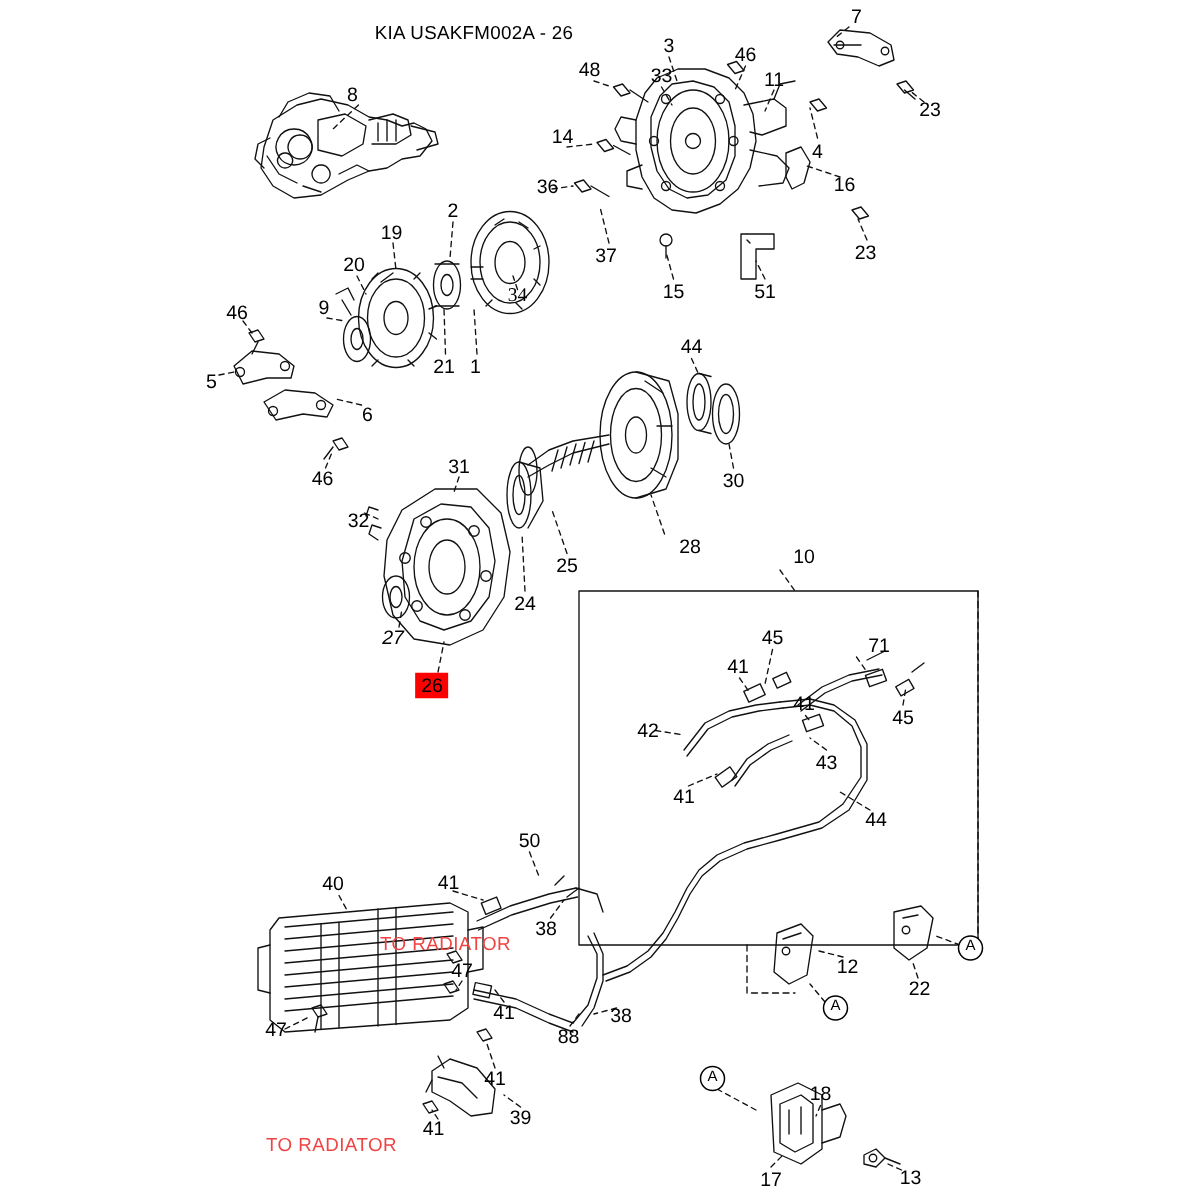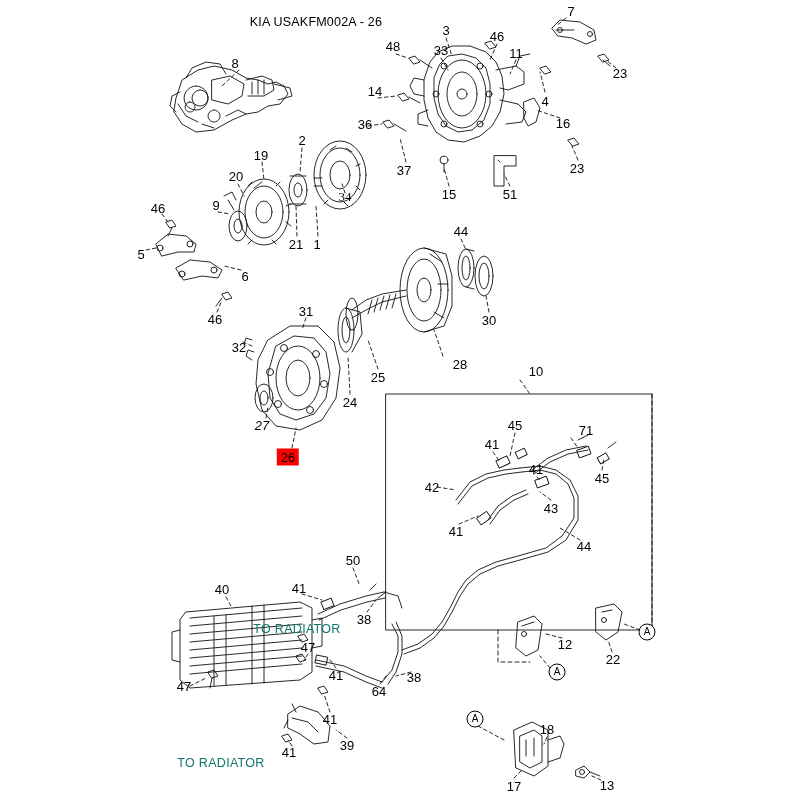--- a/index.html
+++ b/index.html
@@ -43,21 +43,21 @@
     font-size: 12.5px;
     color: #000000;
     white-space: nowrap;
     transform: translate(-50%, -50%);
     letter-spacing: 0.2px;
   }
   .note {
     position: absolute;
     font-family: "Liberation Sans", sans-serif;
     font-size: 12.5px;
-    color: #0f766e;
+    color: #ef4444;
     white-space: nowrap;
     transform: translate(-50%, -50%);
     letter-spacing: 0.3px;
   }
   .circ {
     position: absolute;
     width: 15px;
     height: 15px;
     border: 1px solid #000;
     border-radius: 50%;
@@ -438,21 +438,21 @@
       <div class="callout" style="left: 584px; top: 546px;">44</div>
       <div class="callout" style="left: 353px; top: 560px;">50</div>
       <div class="callout" style="left: 299px; top: 588px;">41</div>
       <div class="callout" style="left: 222px; top: 589px;">40</div>
       <div class="callout" style="left: 364px; top: 619px;">38</div>
       <div class="callout" style="left: 565px; top: 644px;">12</div>
       <div class="callout" style="left: 613px; top: 659px;">22</div>
       <div class="callout" style="left: 308px; top: 647px;">47</div>
       <div class="callout" style="left: 336px; top: 675px;">41</div>
       <div class="callout" style="left: 414px; top: 677px;">38</div>
-      <div class="callout" style="left: 379px; top: 691px;">64</div>
+      <div class="callout" style="left: 379px; top: 691px;">88</div>
       <div class="callout" style="left: 184px; top: 686px;">47</div>
       <div class="callout" style="left: 330px; top: 719px;">41</div>
       <div class="callout" style="left: 547px; top: 729px;">18</div>
       <div class="callout" style="left: 347px; top: 745px;">39</div>
       <div class="callout" style="left: 289px; top: 752px;">41</div>
       <div class="callout" style="left: 514px; top: 786px;">17</div>
       <div class="callout" style="left: 607px; top: 785px;">13</div>
     </div>
 
 </div>

